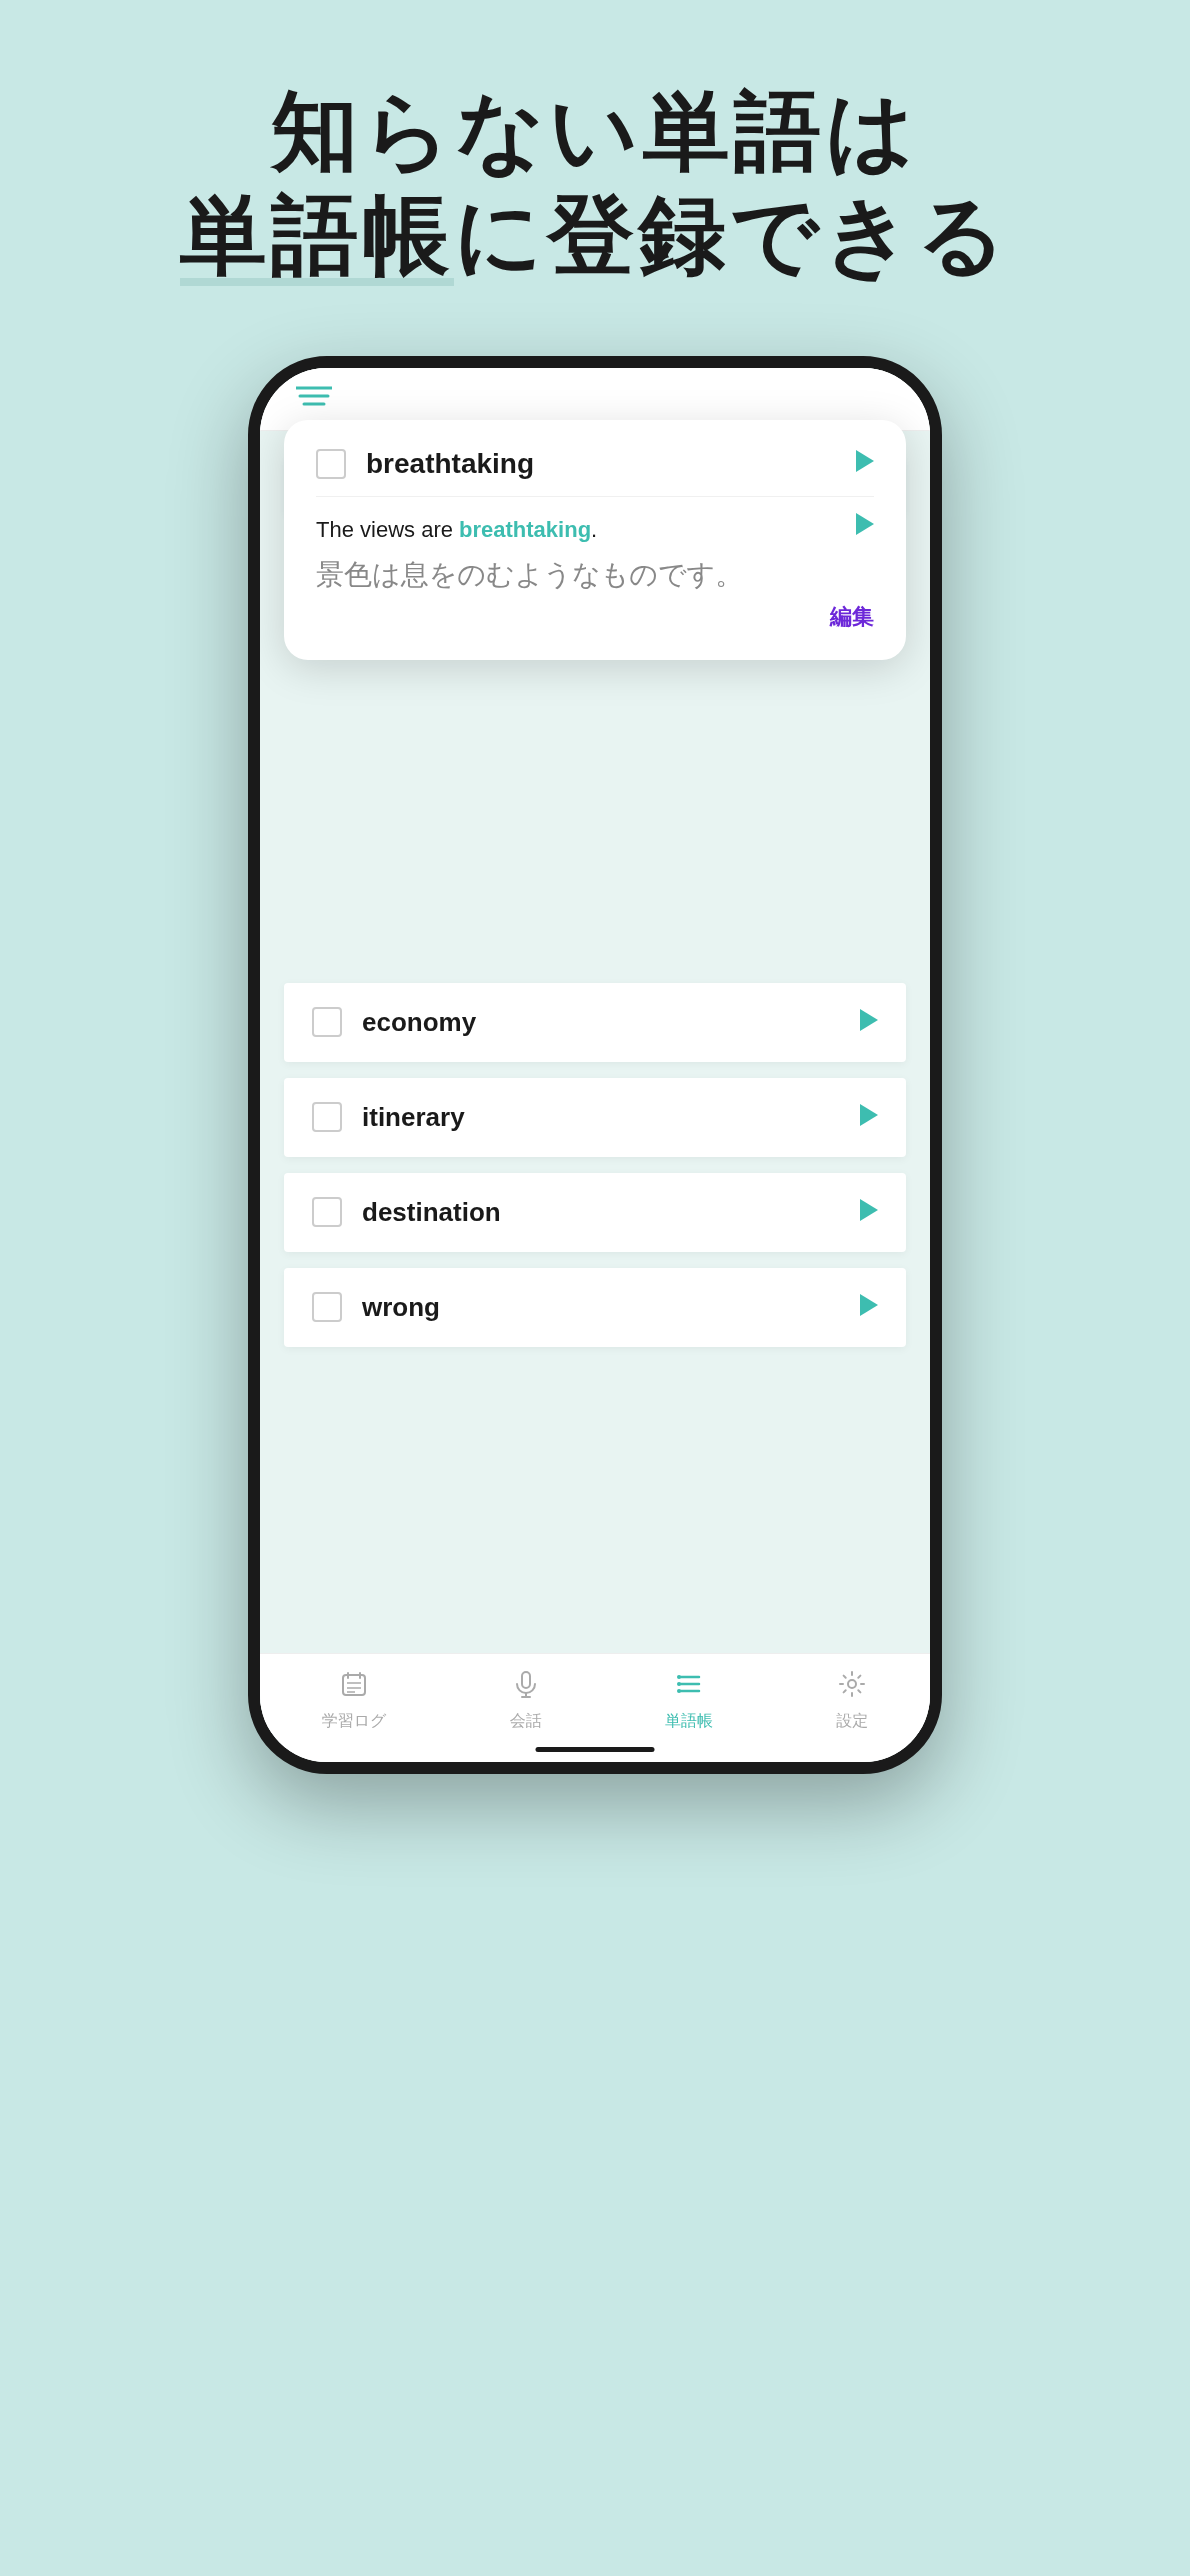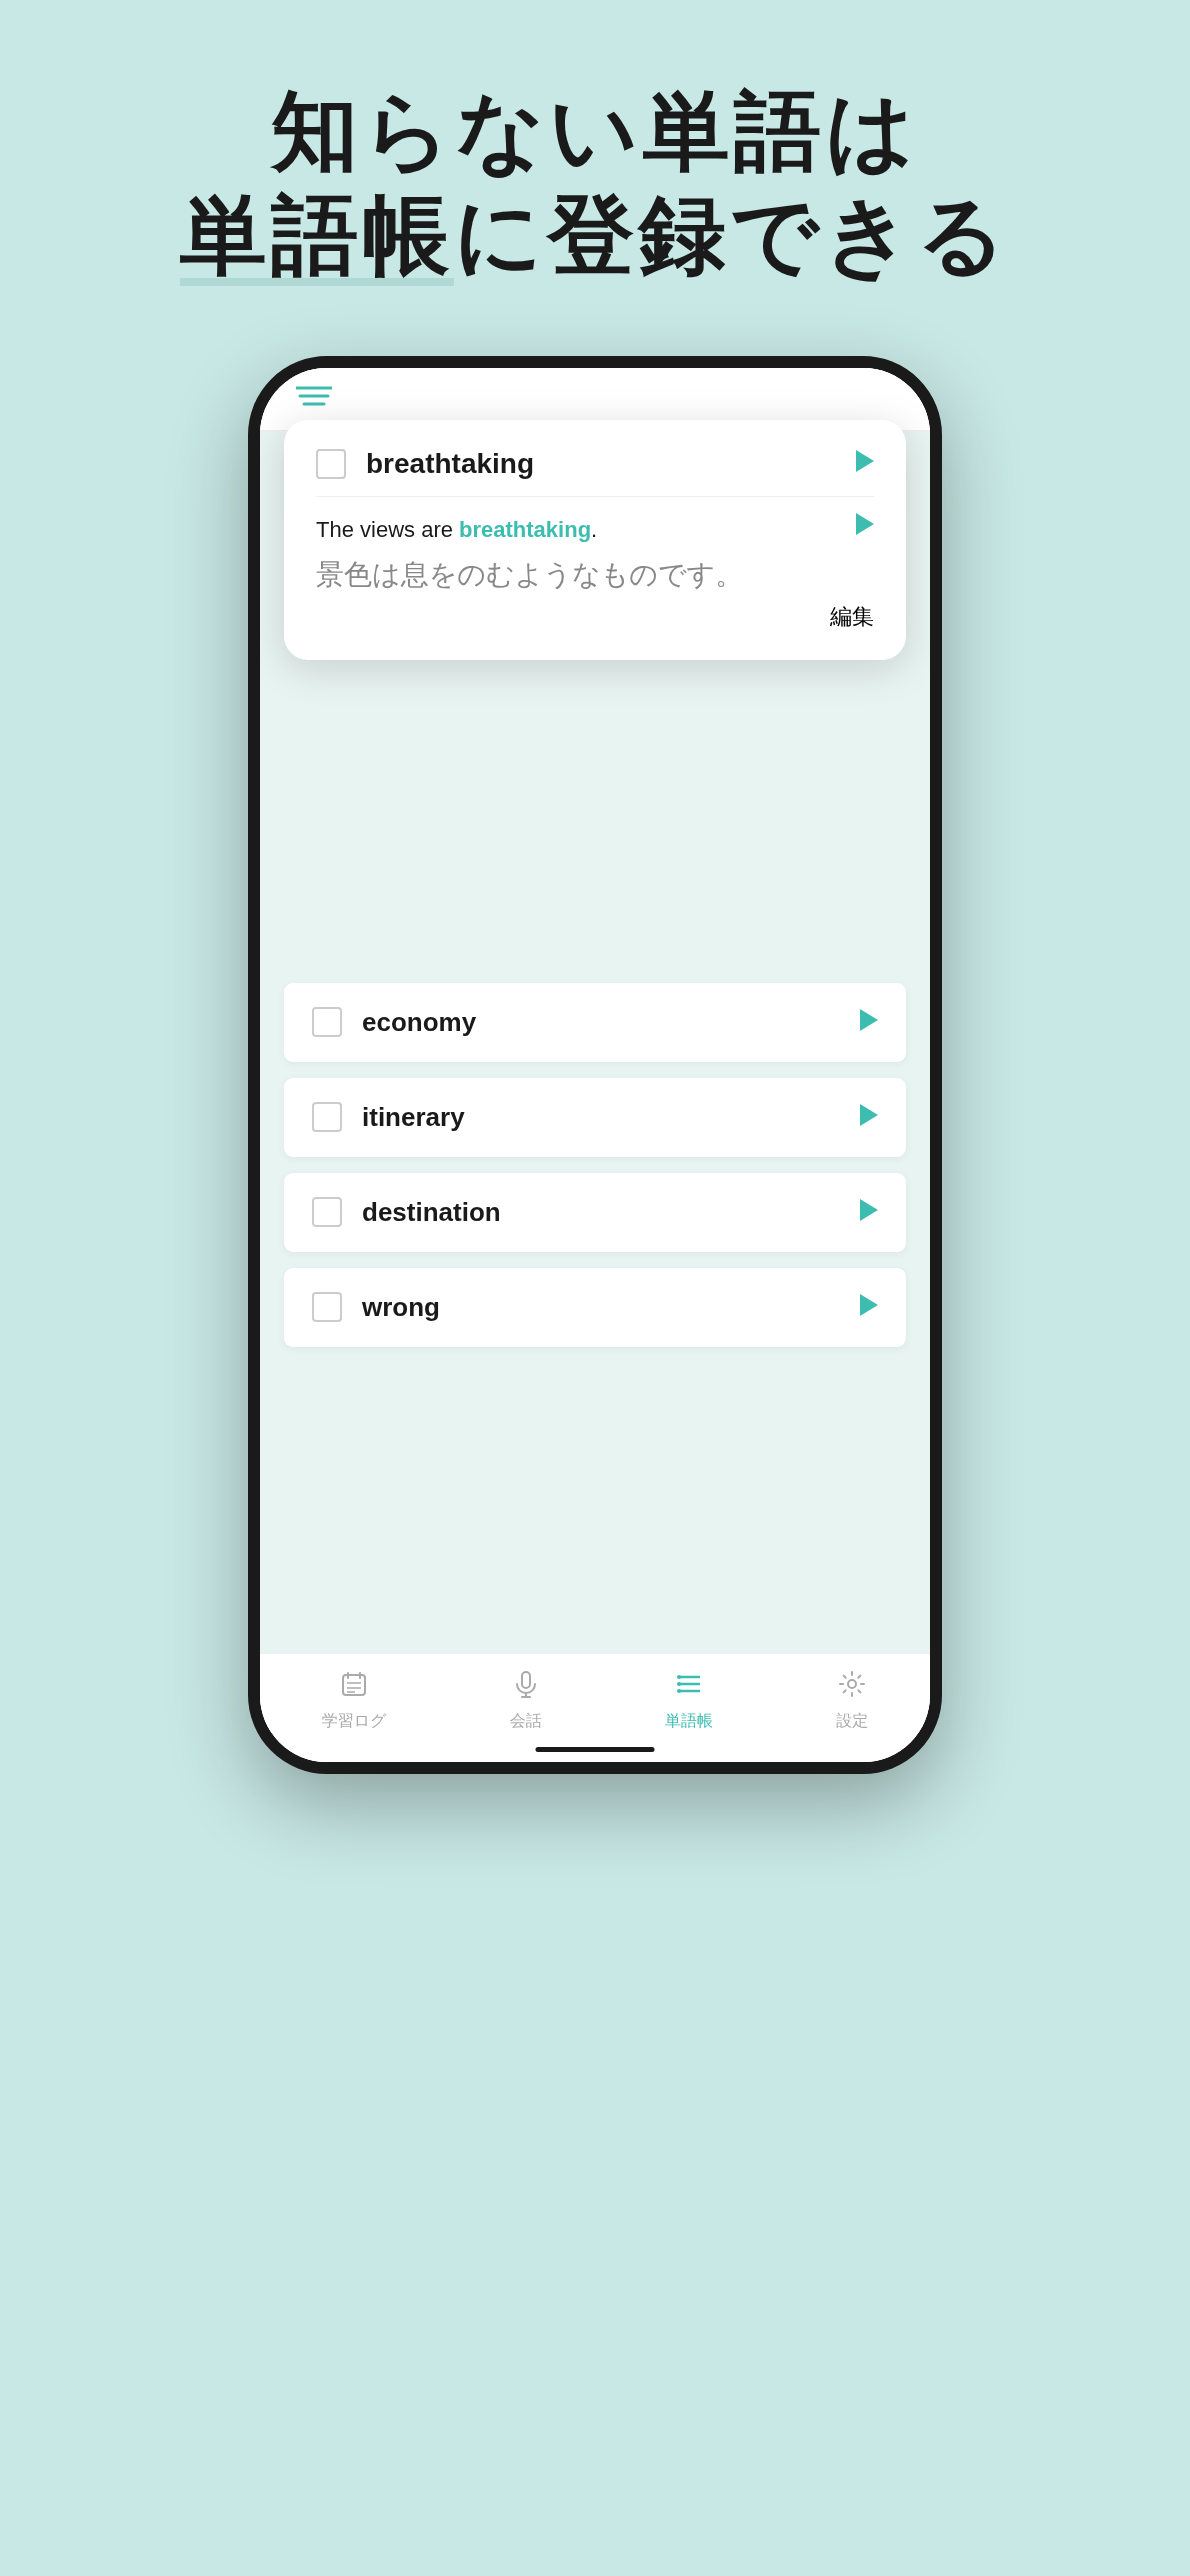--- a/index.html
+++ b/index.html
@@ -140,21 +140,21 @@
       display: flex;
       flex-direction: column;
       gap: 16px;
       background: #e8f4f2;
       position: relative;
     }
 
     
     .word-card {
       background: #fff;
-      border-radius: 9px;
+      border-radius: 4px;
       padding: 24px 28px;
       display: flex;
       justify-content: space-between;
       align-items: center;
       box-shadow: 0 2px 8px rgba(0,0,0,0.05);
     }
     .word-card-left {
       display: flex;
       align-items: center;
       gap: 20px;
@@ -231,22 +231,22 @@
       font-weight: 600;
     }
     .popup-translation {
       font-size: 28px;
       color: #888;
       margin-bottom: 8px;
     }
     .popup-edit {
       text-align: right;
       font-size: 22px;
-      color: #000000;
-      font-weight: 400;
+      color: #6d28d9;
+      font-weight: 700;
     }
 
     
     .worth-card {
       background: #fff;
       border-radius: 20px;
       padding: 24px 28px;
       display: flex;
       justify-content: space-between;
       align-items: center;

